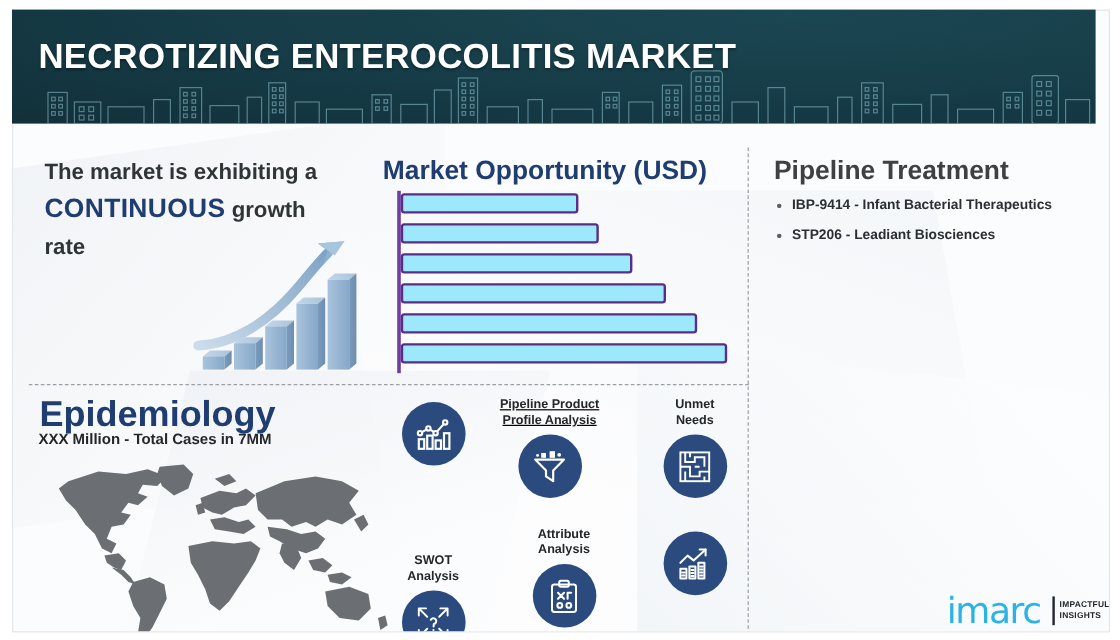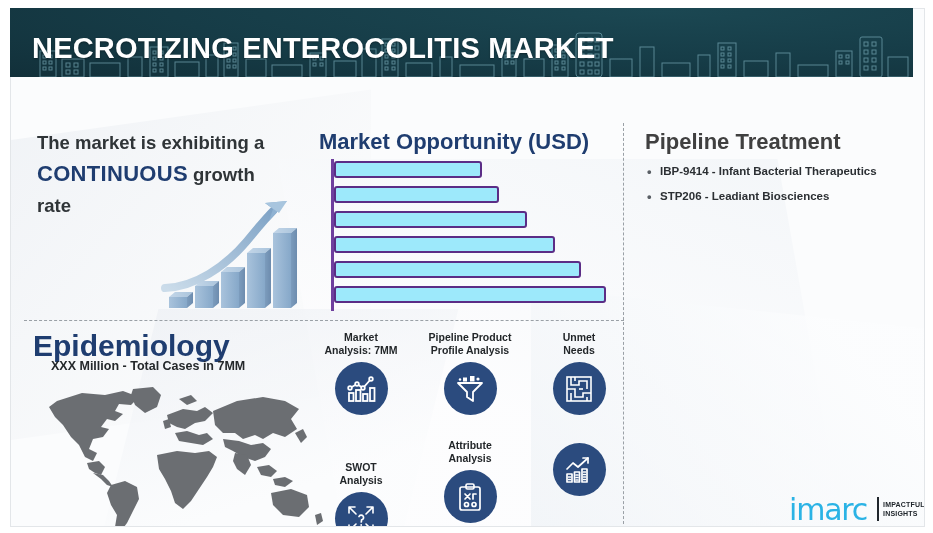--- a/index.html
+++ b/index.html
@@ -57,21 +57,21 @@
     transform: skewX(-14deg);
     opacity: .65;
   }
 
   
   #header {
     position: absolute;
     left: 10px;
     top: 8px;
     width: 903px;
-    height: 69px;
+    height: 95px;
     background:
       radial-gradient(120% 160% at 72% 5%, #1b4752 0%, #163c47 45%, #102b34 100%);
     overflow: hidden;
   }
   #header .skyline {
     position: absolute;
     left: 0;
     bottom: 0;
     width: 903px;
     height: 48px;
@@ -203,21 +203,21 @@
   #epi-title {
     position: absolute;
     left: 22px;
     top: 320px;
     font-size: 30px;
     font-weight: bold;
     color: #1f3d70;
   }
   #epi-sub {
     position: absolute;
-    left: 40px;
+    left: 21px;
     top: 350px;
     font-size: 12.5px;
     font-weight: bold;
     color: #24282b;
   }
   #worldmap {
     position: absolute;
     left: 16px;
     top: 372px;
     width: 300px;
@@ -422,42 +422,38 @@
 
           <path d="M288,134 L294,132 L296,140 L290,144 Z"></path>
 
           <path d="M136,40 L142,38 L144,46 L138,48 Z"></path>
           <path d="M152,18 L164,14 L170,20 L160,24 Z"></path>
         </g>
       </svg>
     </div>
 
     <div class="icon-cell" style="left:296px; top:322px;">
-      <div class="icon-label">
-        <span>Market</span><br>
-        <span>Analysis: 7MM</span>
-      </div>
       <div class="icon-circle">
         <svg width="30" height="30" viewBox="0 0 30 30">
           <g stroke="#ffffff" stroke-width="1.8" fill="none" stroke-linecap="round">
             <polyline points="4,14 11,10 17,14 25,5"></polyline>
             <circle cx="4" cy="14" r="1.8" fill="#2b4b7e"></circle>
             <circle cx="11" cy="10" r="1.8" fill="#2b4b7e"></circle>
             <circle cx="17" cy="14" r="1.8" fill="#2b4b7e"></circle>
             <circle cx="25" cy="5" r="1.8" fill="#2b4b7e"></circle>
             <rect x="3" y="19" width="4.5" height="8"></rect>
             <rect x="10" y="16" width="4.5" height="11"></rect>
             <rect x="17" y="20" width="4.5" height="7"></rect>
             <rect x="24" y="14" width="4.5" height="13"></rect>
           </g>
         </svg>
       </div>
     </div>
 
-    <div class="icon-cell" style="left:405px; top:322px;">
+    <div class="icon-cell" style="left:393px; top:322px;text-decoration:underline;">
       <div class="icon-label">
         <span>Pipeline Product</span><br>
         <span>Profile Analysis</span>
       </div>
       <div class="icon-circle">
         <svg width="30" height="30" viewBox="0 0 30 30">
           <g stroke="#ffffff" stroke-width="1.8" fill="none" stroke-linejoin="round">
             <path d="M3,9 L27,9 L18,18 L18,27 L12,23 L12,18 Z"></path>
             <rect x="8" y="3.5" width="4" height="4" fill="#ffffff" stroke="none"></rect>
             <rect x="15" y="2" width="4.5" height="5.5" fill="#ffffff" stroke="none"></rect>

